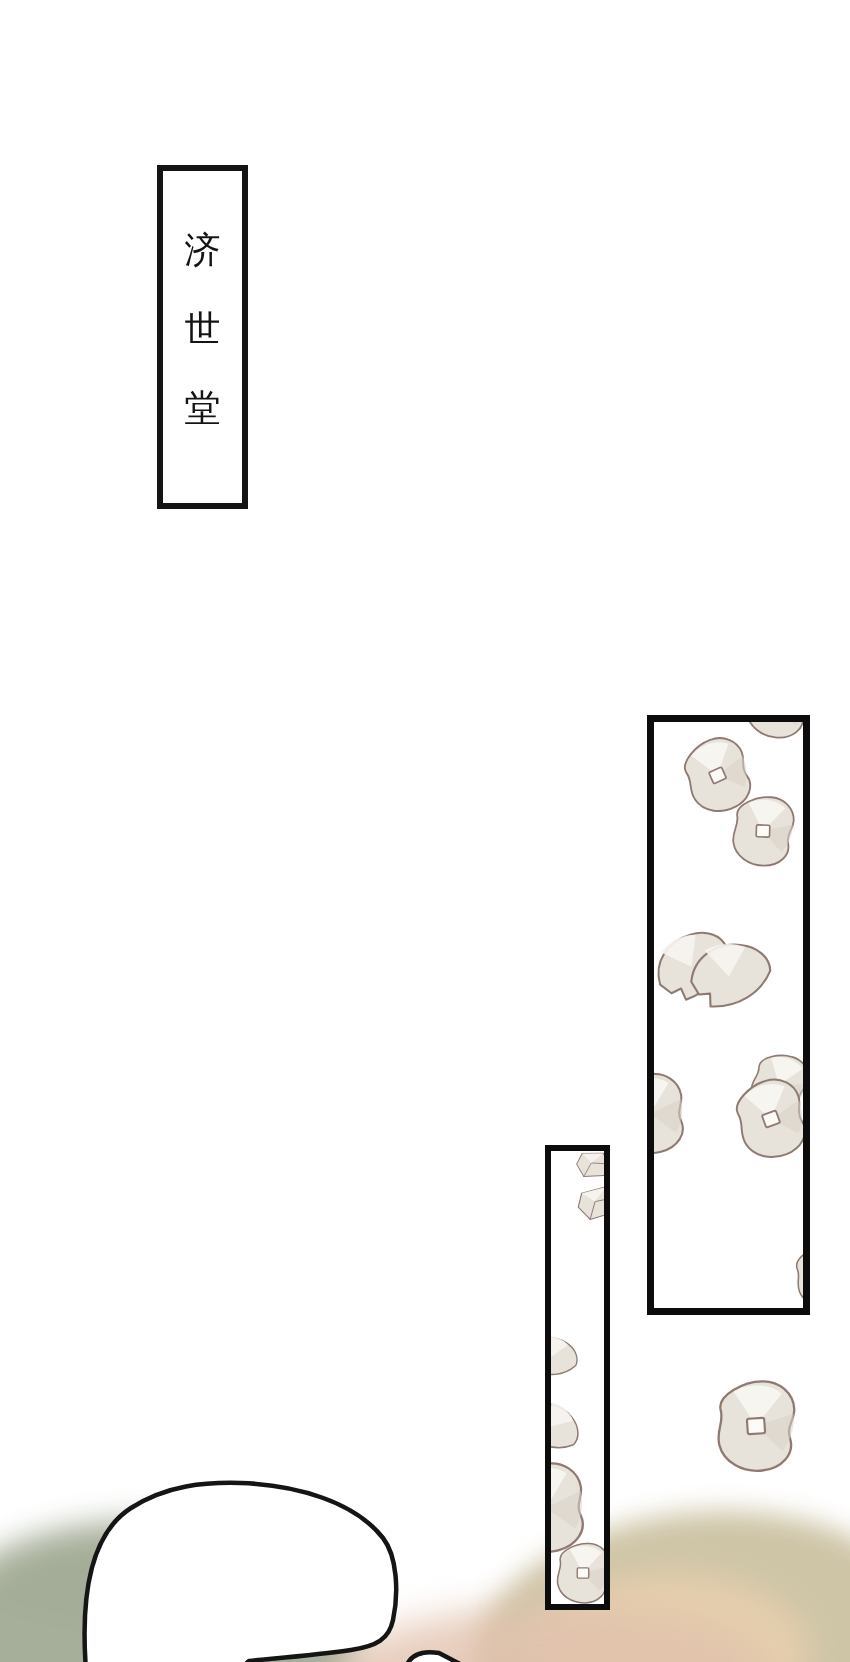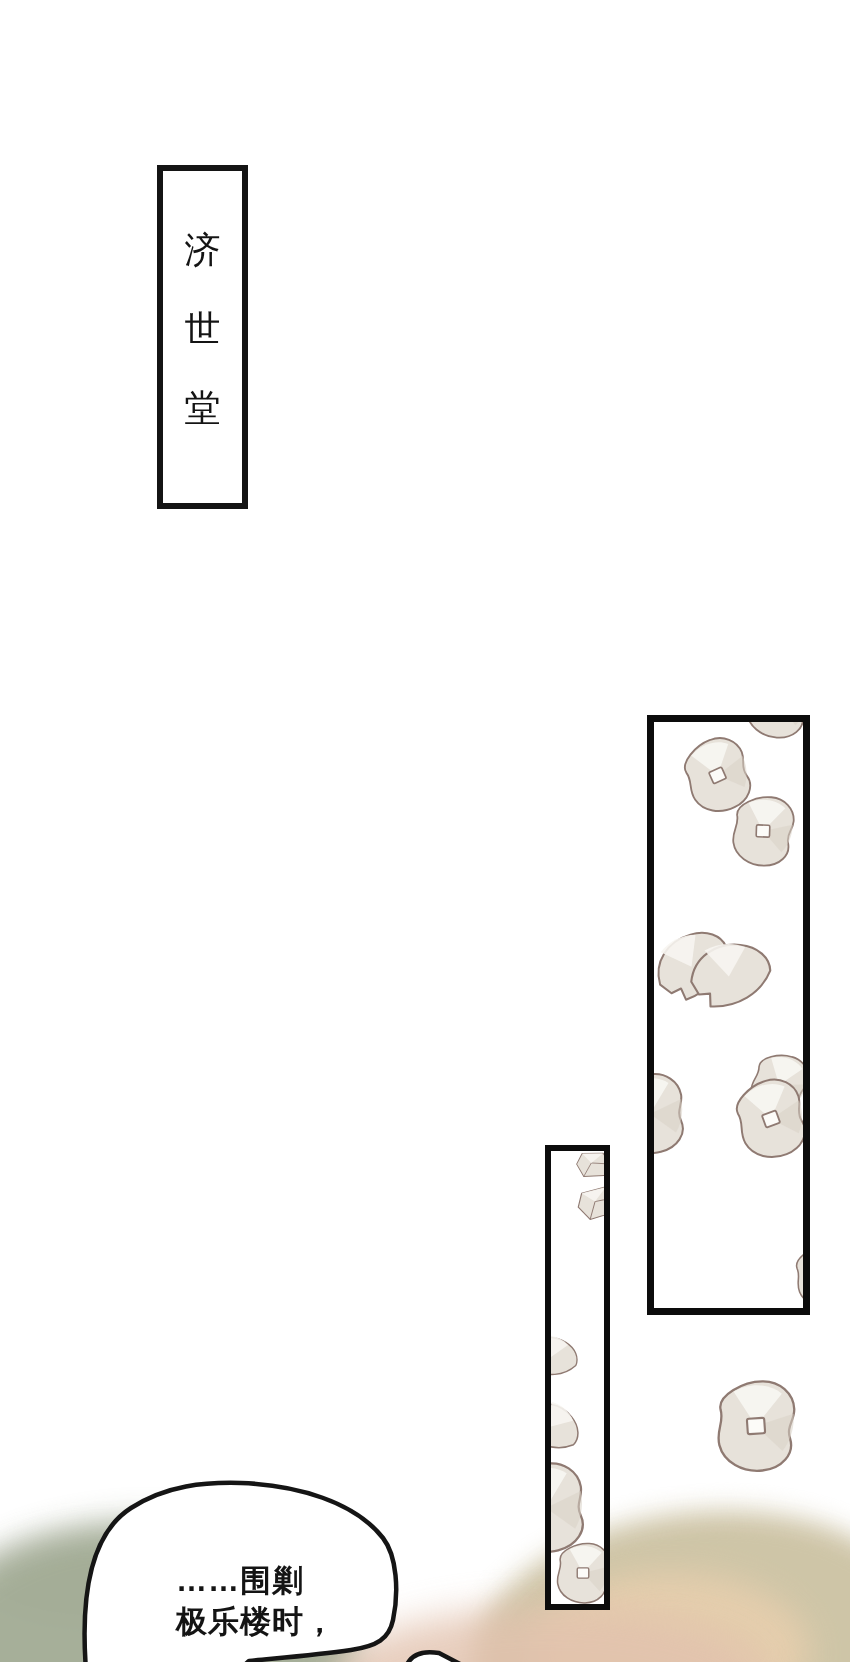--- a/index.html
+++ b/index.html
@@ -166,18 +166,14 @@
     <div class="hill hill-left-green"></div>
     <div class="hill hill-right-tan"></div>
     <div class="hill hill-peach"></div>
     <div class="hill hill-center-pink"></div>
   </div>
 
   <svg class="bubble-svg" width="405" height="188" viewBox="0 0 405 188">
     <path d="M 31 196 C 26 130 32 62 76 34 C 112 11 150 8 186 9 C 242 11 300 28 328 64 C 342 82 344 118 338 146 C 334 165 322 172 296 176 C 262 181 224 184 194 187 L 184 196 Z" style="fill:var(--bubble-fill);stroke:var(--bubble-stroke);stroke-width:4.5" stroke-linejoin="round"></path>
     <path d="M 350 196 C 354 181 366 176 384 179 L 405 190 L 405 196 Z" style="fill:var(--bubble-fill);stroke:var(--bubble-stroke);stroke-width:4.5" stroke-linejoin="round"></path>
   </svg>
-  <div class="bubble-text">
-    <div>……围剿</div>
-    <div>极乐楼时，</div>
-  </div>
 
 </div>
 
 </body></html>

